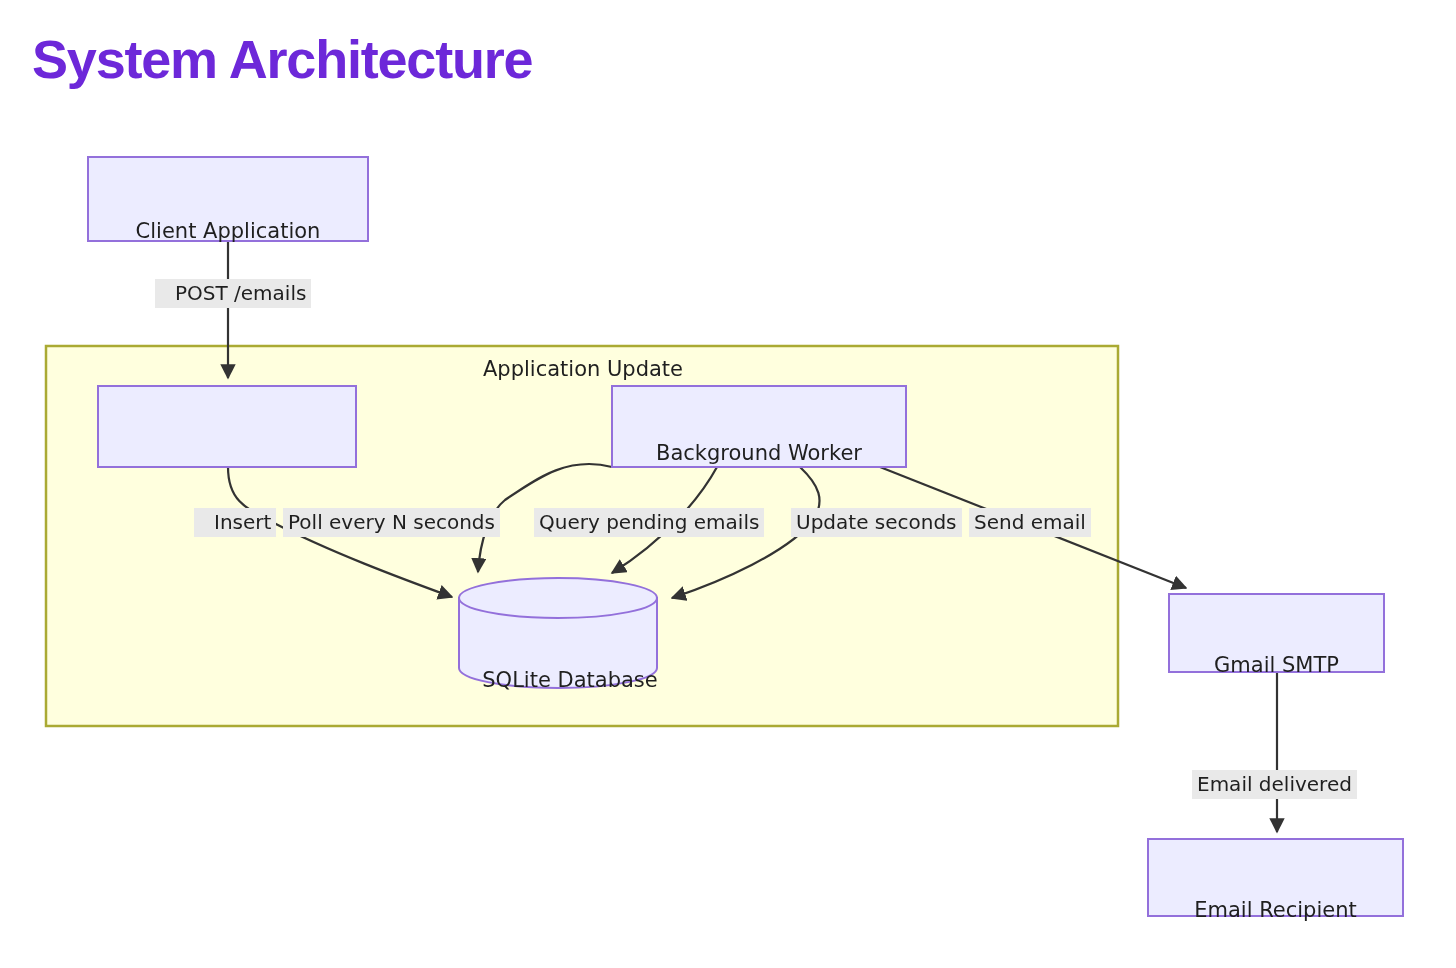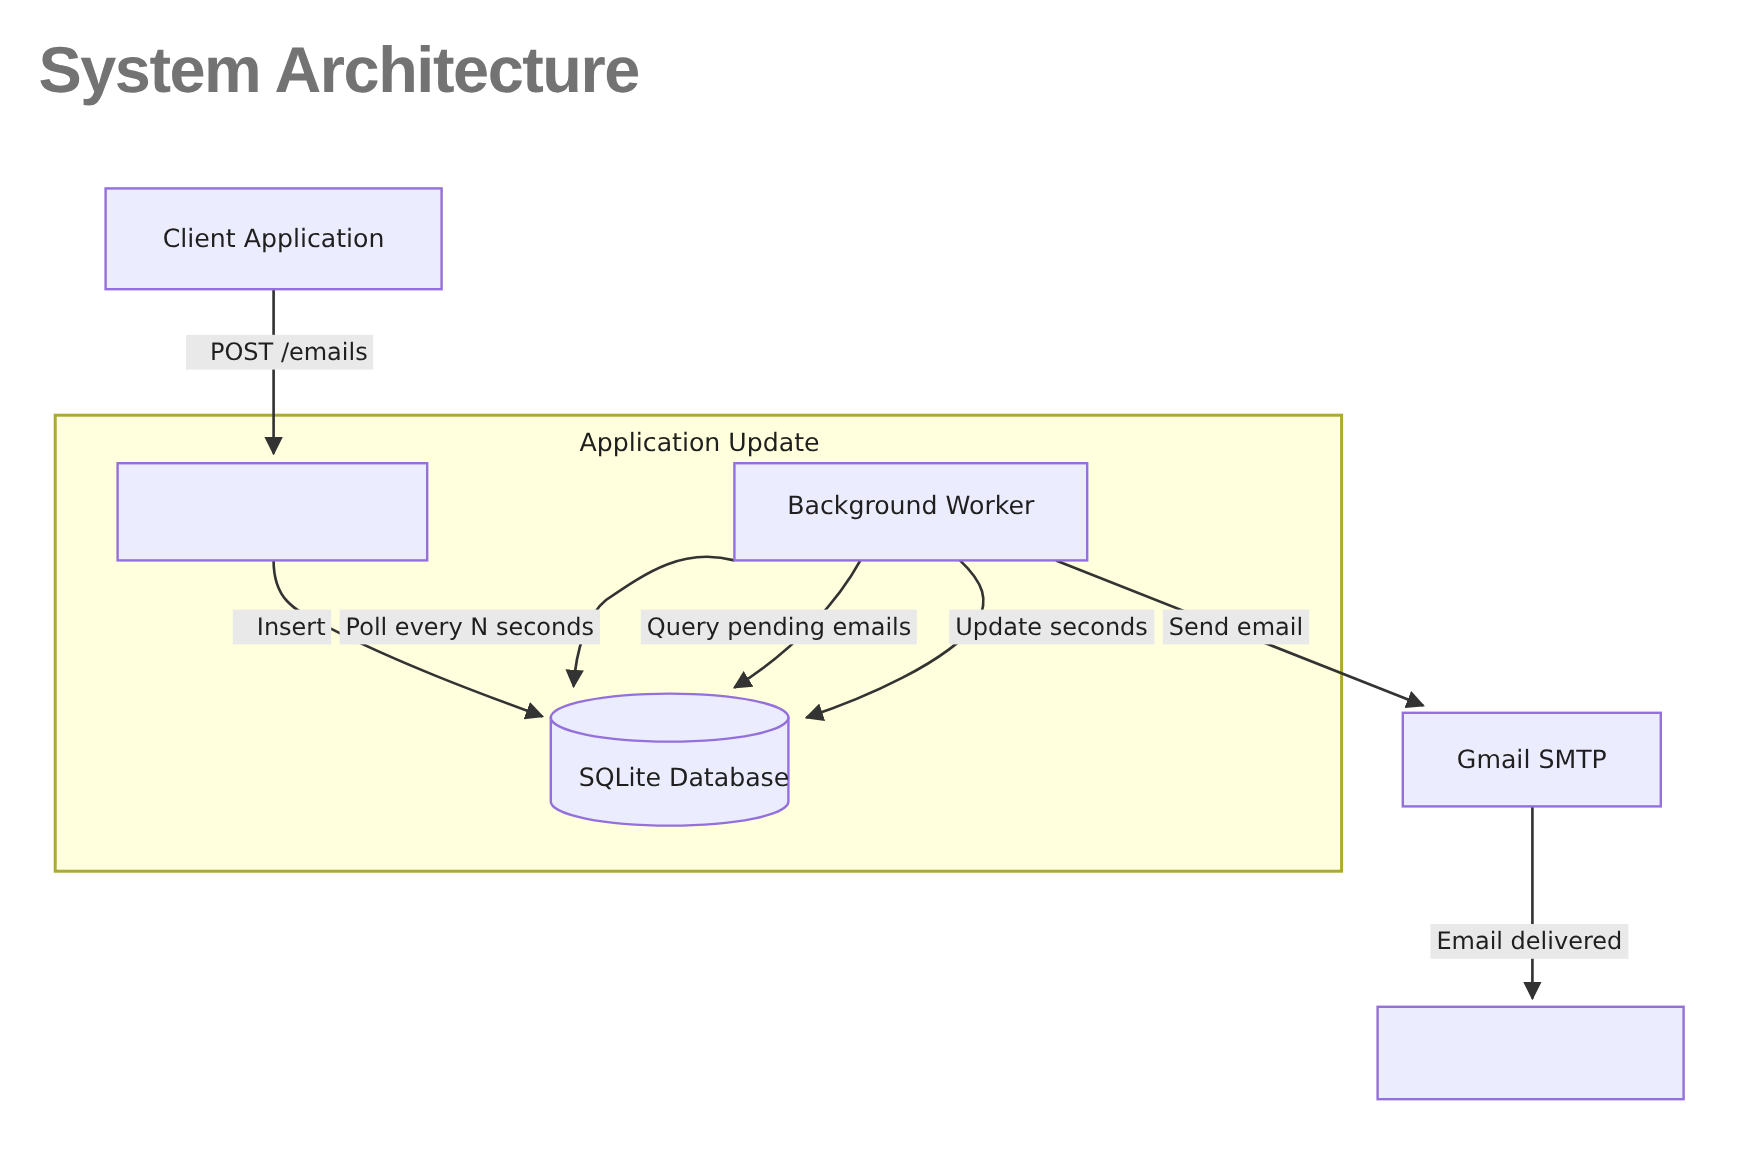--- a/index.html
+++ b/index.html
@@ -23,21 +23,21 @@
   }
   #page-title {
     position: absolute;
     left: 32px;
     top: 28px;
     font-family: "Liberation Sans", sans-serif;
     font-weight: bold;
     font-size: 54px;
     line-height: 62px;
     letter-spacing: -1.2px;
-    color: #737373;
+    color: #6d28d9;
     white-space: nowrap;
   }
   .diagram-svg {
     position: absolute;
     left: 0; top: 0;
   }
   .node-label,
   .edge-label,
   .cluster-title {
     position: absolute;
@@ -45,20 +45,21 @@
     color: #1f1f1f;
     white-space: nowrap;
     box-sizing: border-box;
   }
   .node-label {
     font-size: 21px;
     display: flex;
     align-items: center;
     justify-content: center;
     text-align: center;
+    margin-top: 32px;
   }
   .cluster-title {
     font-size: 21px;
     display: flex;
     align-items: center;
     justify-content: center;
   }
   .edge-label {
     font-size: 20px;
     background: #e9e9e9;
@@ -117,20 +118,21 @@
 
   <div class="node-label" style="left:88px; top:157px; width:280px; height:84px;">Client Application</div>
 
 
   <div class="node-label" style="left:612px; top:386px; width:294px; height:69px;">Background Worker</div>
 
   <div class="node-label" style="left:459px; top:618px; width:222px; height:60px;">SQLite Database</div>
 
   <div class="node-label" style="left:1169px; top:594px; width:215px; height:78px;">Gmail SMTP</div>
 
+  <div class="node-label" style="left:1148px; top:839px; width:255px; height:77px;">Email Recipient</div>
 
   <div class="edge-label" style="left:155px; top:279px;padding-left:20px;">POST /emails</div>
 
   <div class="edge-label" style="left:194px; top:508px;padding-left:20px;">Insert</div>
 
   <div class="edge-label" style="left:283px; top:508px;text-align:right;">Poll every N seconds</div>
 
   <div class="edge-label" style="left:534px; top:508px;">Query pending emails</div>
 
   <div class="edge-label" style="left:791px; top:508px;">Update seconds</div>

